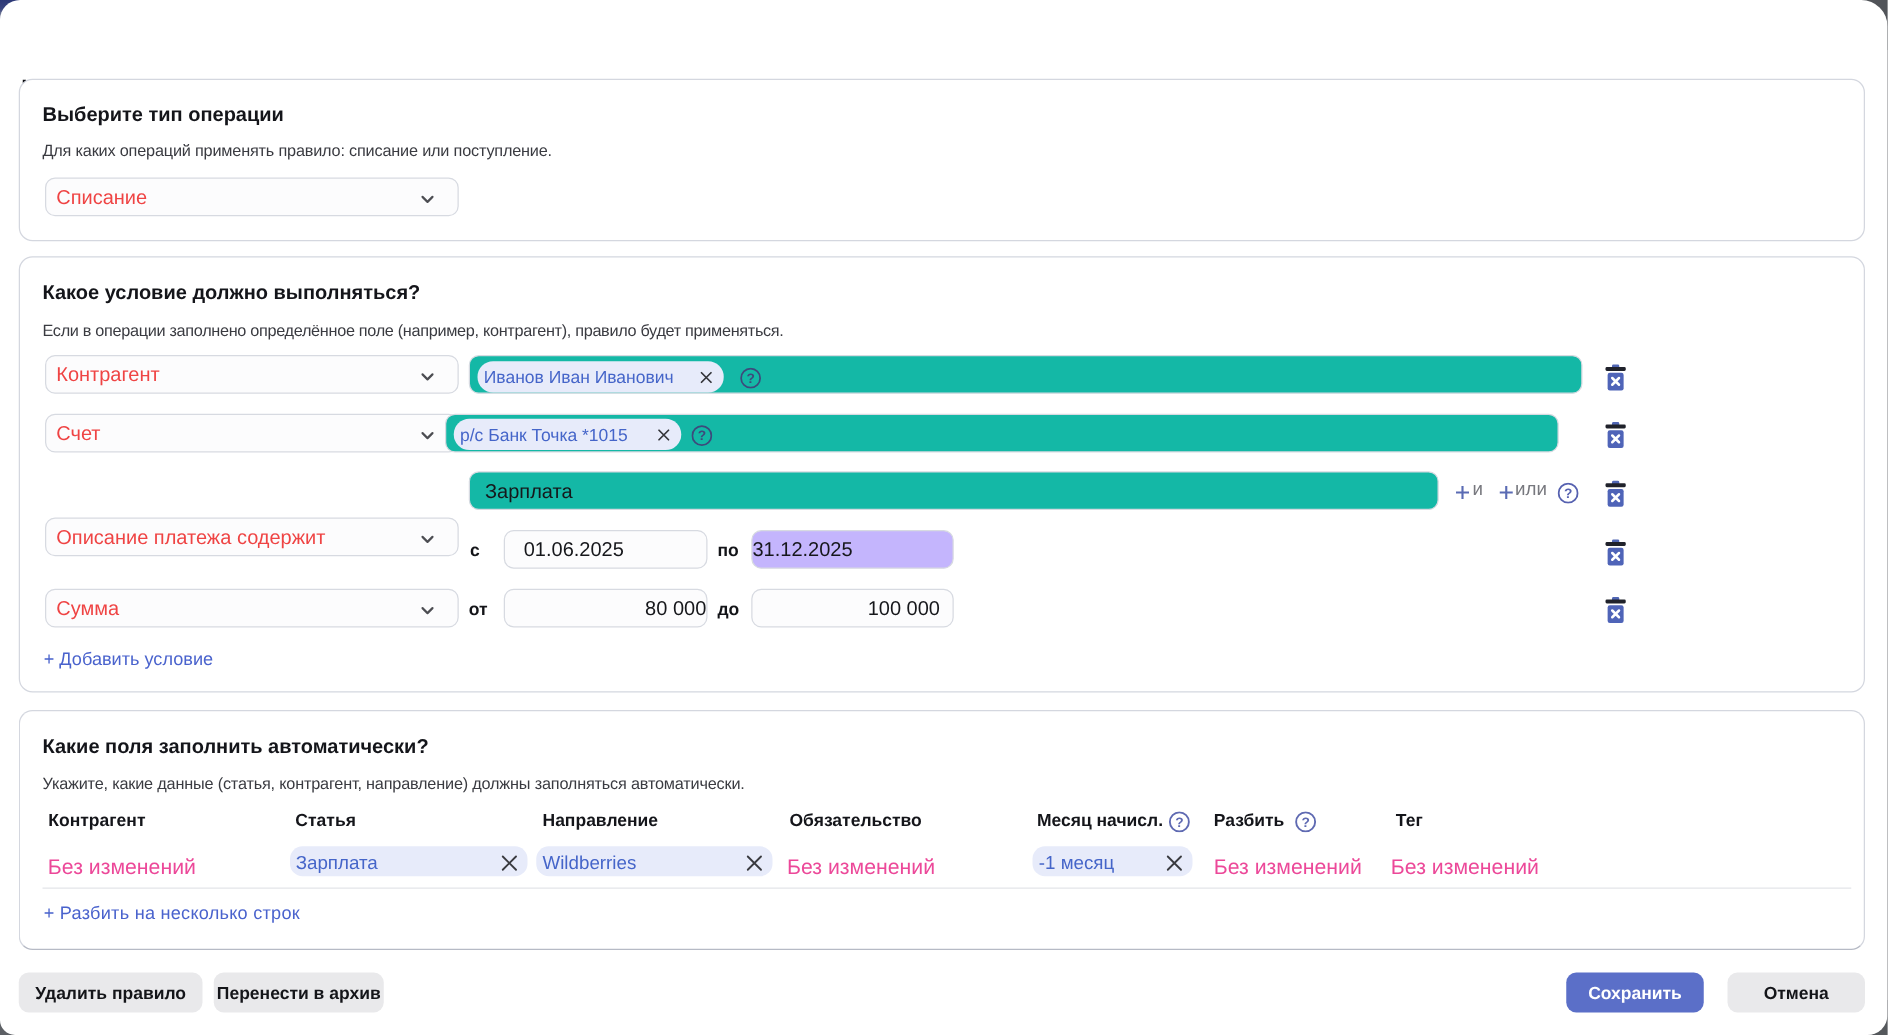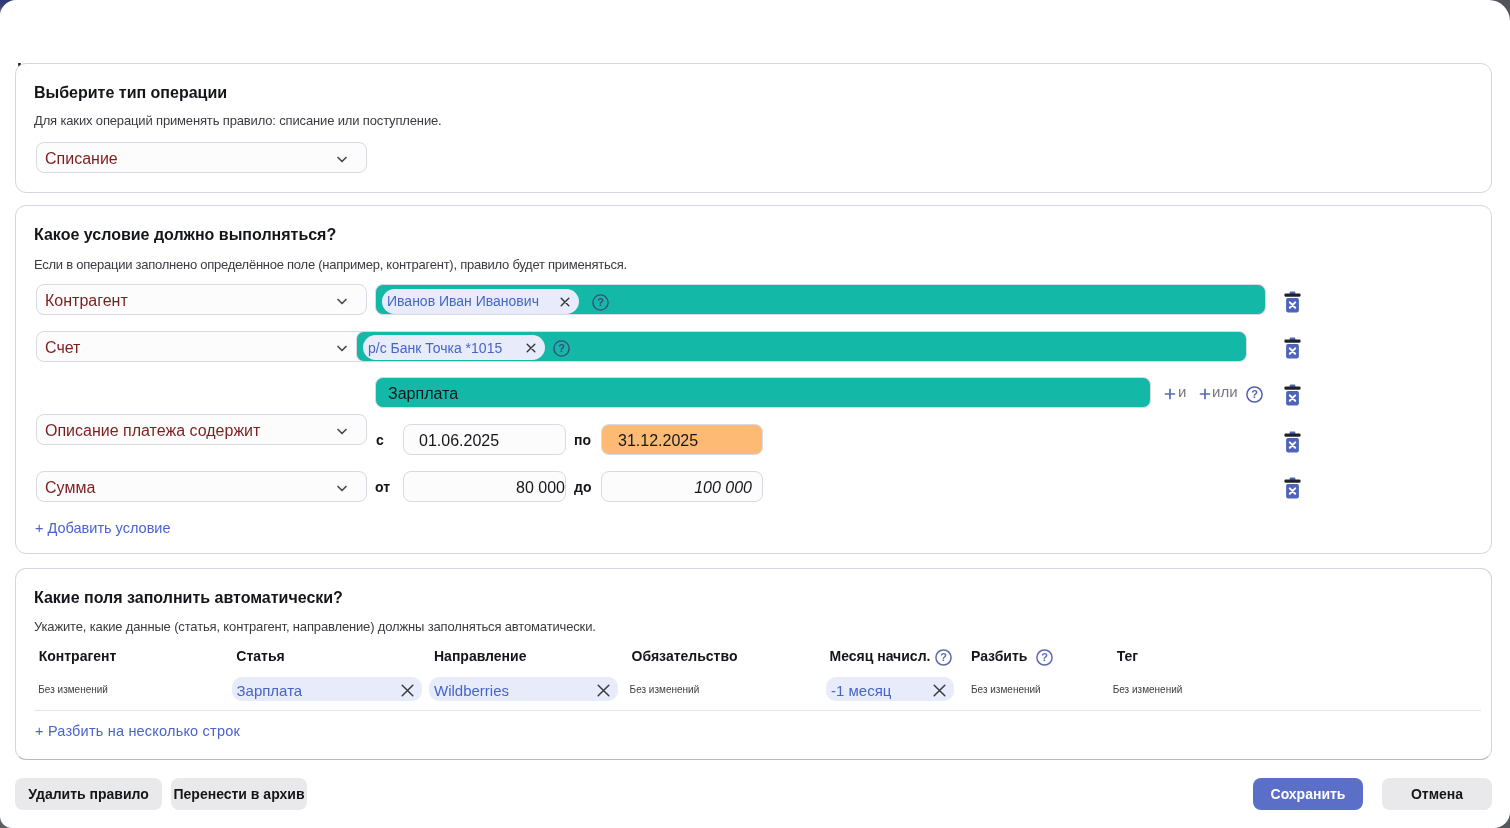--- a/index.html
+++ b/index.html
@@ -16,32 +16,32 @@
   .abs { position:absolute; }
   .title { left:16px; top:22px; font-size:27px; font-weight:normal; color:#0f1014;margin-top:36px; }
   .card { position:absolute; left:15px; width:1477px; background:#fff;
           border:1px solid #d4d7df; border-radius:11px; }
   #card1 { top:63px;  height:130px; }
   #card2 { top:205px; height:349px; }
   #card3 { top:568px; height:192px; border-bottom-color:#b6bac5; }
   .h2  { left:18px; top:20px; font-size:16px; font-weight:bold; color:#14151a; }
   .sub { left:18px; font-size:13px; color:#3a3b41; }
   .sel { position:absolute; background:#fcfcfd; border:1px solid #d7dae1; border-radius:8px;
-         height:31px; font-size:16px; color:#7f1d1d; display:flex; align-items:center;
+         height:31px; font-size:16px; color:#ef4444; display:flex; align-items:center;
          padding-left:8px; padding-top:3px; }
   .chev { position:absolute; right:18px; top:50%; margin-top:-1.5px; }
   .inp { position:absolute; background:#14b8a6; border:1px solid #d7dae1; border-radius:8px;
          height:31px; font-size:16px; color:#16171b; display:flex; align-items:center;
          padding-top:3.5px; }
   .chip { background:#e7ebfa; border-radius:12.5px; height:25px; display:inline-flex;
           align-items:center; font-size:14px; color:#4565c9; }
   .lbl { position:absolute; font-size:14px; font-weight:bold; color:#131418; }
   .link { position:absolute; font-size:14.5px; color:#4a63cd; }
   .hd3 { font-size:14px; font-weight:bold; color:#14151a; top:78.5px; }
-  .ph3 { top:114.8px; font-size:10px; color:#404040; }
+  .ph3 { top:114.8px; font-size:17px; color:#ec4899; }
   .chip3 { top:108px; height:24px; background:#e7ebfa; border-radius:10px;
            display:flex; align-items:center; justify-content:space-between;
            padding:3px 8px 0 5px; font-size:15px; color:#4565c9; }
   .btn { position:absolute; top:778px; height:32px; border-radius:8px; background:#e9e9eb;
          font-size:14px; font-weight:bold; color:#141519; display:flex; align-items:center;
          justify-content:center; }
 </style>
 </head>
 <body>
   <div class="corner" id="tl"></div>
@@ -122,35 +122,35 @@
       <svg class="abs trash" style="left:1268px; top:177.5px;" width="17" height="22" viewBox="0 0 17 22">
         <rect x="5.6" y="0.6" width="5.8" height="3" rx="1.1" fill="#5066b4"></rect>
         <rect x="0.4" y="2.6" width="16.2" height="3.1" rx="1.1" fill="#20222b"></rect>
         <rect x="2.1" y="7.1" width="12.8" height="14.3" rx="1.8" fill="#4f64b8"></rect>
         <path d="M5.8 11.4 L11.2 16.8 M11.2 11.4 L5.8 16.8" stroke="#fff" stroke-width="2" stroke-linecap="round"></path>
       </svg>
 
       <div class="abs lbl" style="left:360px; top:226px;">с</div>
       <div class="inp" style="left:387px; top:218px; width:163px; padding-left:15px; background:#fcfcfd;">01.06.2025</div>
       <div class="abs lbl" style="left:558px; top:226px;">по</div>
-      <div class="inp" style="left:585px; top:218px; width:162px; padding-left:16px; background:#fdba74;">31.12.2025</div>
+      <div class="inp" style="left:585px; top:218px; width:162px; background:#c4b5fd;">31.12.2025</div>
       <svg class="abs trash" style="left:1268px; top:224.5px;" width="17" height="22" viewBox="0 0 17 22">
         <rect x="5.6" y="0.6" width="5.8" height="3" rx="1.1" fill="#5066b4"></rect>
         <rect x="0.4" y="2.6" width="16.2" height="3.1" rx="1.1" fill="#20222b"></rect>
         <rect x="2.1" y="7.1" width="12.8" height="14.3" rx="1.8" fill="#4f64b8"></rect>
         <path d="M5.8 11.4 L11.2 16.8 M11.2 11.4 L5.8 16.8" stroke="#fff" stroke-width="2" stroke-linecap="round"></path>
       </svg>
 
       <div class="sel" style="left:20px; top:264.5px; width:331px;">Сумма<svg class="chev" width="12" height="8" viewBox="0 0 12 8">
           <path d="M2 1.5 L6 5.5 L10 1.5" fill="none" stroke="#4c4d52" stroke-width="1.7" stroke-linecap="round" stroke-linejoin="round"></path>
         </svg></div>
       <div class="abs lbl" style="left:359px; top:272.5px;">от</div>
       <div class="inp" style="left:387px; top:264.5px; width:163px; justify-content:flex-end; background:#fcfcfd;">80 000</div>
       <div class="abs lbl" style="left:558px; top:272.5px;">до</div>
-      <div class="inp" style="left:585px; top:264.5px; width:162px; padding-right:10px; justify-content:flex-end; background:#fcfcfd;font-style:italic;">100 000</div>
+      <div class="inp" style="left:585px; top:264.5px; width:162px; padding-right:10px; justify-content:flex-end; background:#fcfcfd;">100 000</div>
       <svg class="abs trash" style="left:1268px; top:271px;" width="17" height="22" viewBox="0 0 17 22">
         <rect x="5.6" y="0.6" width="5.8" height="3" rx="1.1" fill="#5066b4"></rect>
         <rect x="0.4" y="2.6" width="16.2" height="3.1" rx="1.1" fill="#20222b"></rect>
         <rect x="2.1" y="7.1" width="12.8" height="14.3" rx="1.8" fill="#4f64b8"></rect>
         <path d="M5.8 11.4 L11.2 16.8 M11.2 11.4 L5.8 16.8" stroke="#fff" stroke-width="2" stroke-linecap="round"></path>
       </svg>
 
       <div class="link" style="left:19px; top:314px;">+ Добавить условие</div>
     </div>
 

